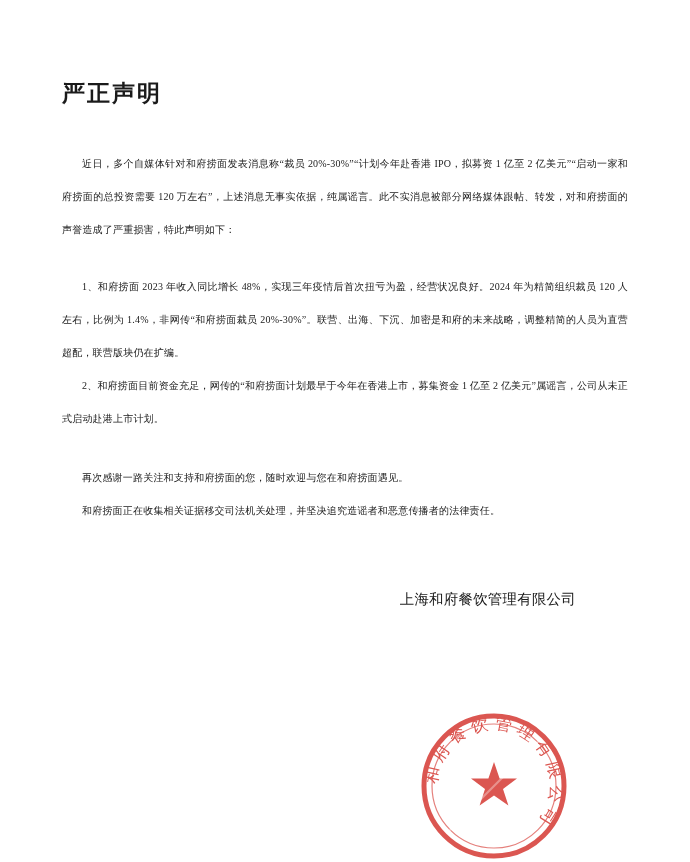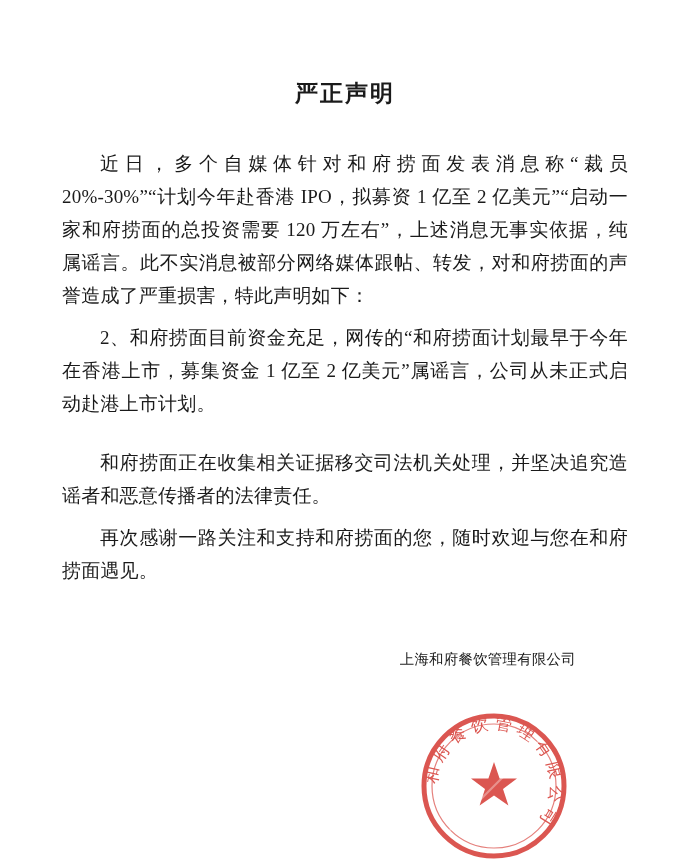--- a/index.html
+++ b/index.html
@@ -15,45 +15,45 @@
     overflow: hidden;
   }
   .page {
     position: relative;
     width: 690px;
     height: 862px;
     box-sizing: border-box;
     padding: 0 62px;
   }
   .doc-title {
-    text-align: center;
+    text-align: left;
     font-size: 23px;
     font-weight: bold;
     letter-spacing: 2px;
     margin-top: 78px;
     margin-bottom: 0;
     font-family: "Liberation Serif", "DejaVu Serif", serif;
   }
   .body-block {
     margin-top: 38px;
   }
   p.para {
     margin: 0;
-    font-size: 19px;
+    font-size: 10px;
     line-height: 33px;
     text-align: justify;
     text-justify: inter-ideograph;
     text-indent: 2em;
     letter-spacing: 0.2px;
   }
   p.para.gap-top {
     margin-top: 24px;
   }
   p.para.tight {
-    margin-top: 9px;
+    margin-top: 0;
   }
   .email-link {
     color: #1a3fc4;
     text-decoration: underline;
   }
   .closing-block {
     margin-top: 26px;
   }
   .signature {
     margin-top: 56px;
@@ -86,27 +86,28 @@
 <body>
 
 <div class="page">
 
   <h1 class="doc-title">严正声明</h1>
 
   <div class="body-block">
 
     <p class="para gap-top">近日，多个自媒体针对和府捞面发表消息称“裁员 20%-30%”“计划今年赴香港 IPO，拟募资 1 亿至 2 亿美元”“启动一家和府捞面的总投资需要 120 万左右”，上述消息无事实依据，纯属谣言。此不实消息被部分网络媒体跟帖、转发，对和府捞面的声誉造成了严重损害，特此声明如下：</p>
 
+    <p class="para gap-top">1、和府捞面 2023 年收入同比增长 48%，实现三年疫情后首次扭亏为盈，经营状况良好。2024 年为精简组织裁员 120 人左右，比例为 1.4%，非网传“和府捞面裁员 20%-30%”。联营、出海、下沉、加密是和府的未来战略，调整精简的人员为直营超配，联营版块仍在扩编。</p>
 
     <p class="para tight">2、和府捞面目前资金充足，网传的“和府捞面计划最早于今年在香港上市，募集资金 1 亿至 2 亿美元”属谣言，公司从未正式启动赴港上市计划。</p>
 
 
     <div class="closing-block">
+      <p class="para tight">再次感谢一路关注和支持和府捞面的您，随时欢迎与您在和府捞面遇见。</p>
       <p class="para">和府捞面正在收集相关证据移交司法机关处理，并坚决追究造谣者和恶意传播者的法律责任。</p>
-      <p class="para tight">再次感谢一路关注和支持和府捞面的您，随时欢迎与您在和府捞面遇见。</p>
     </div>
 
   </div>
 
   <div class="signature">
     <div>上海和府餐饮管理有限公司</div>
   </div>
 
   <div class="seal">
     <svg width="152" height="152" viewBox="0 0 152 152" xmlns="http://www.w3.org/2000/svg">

